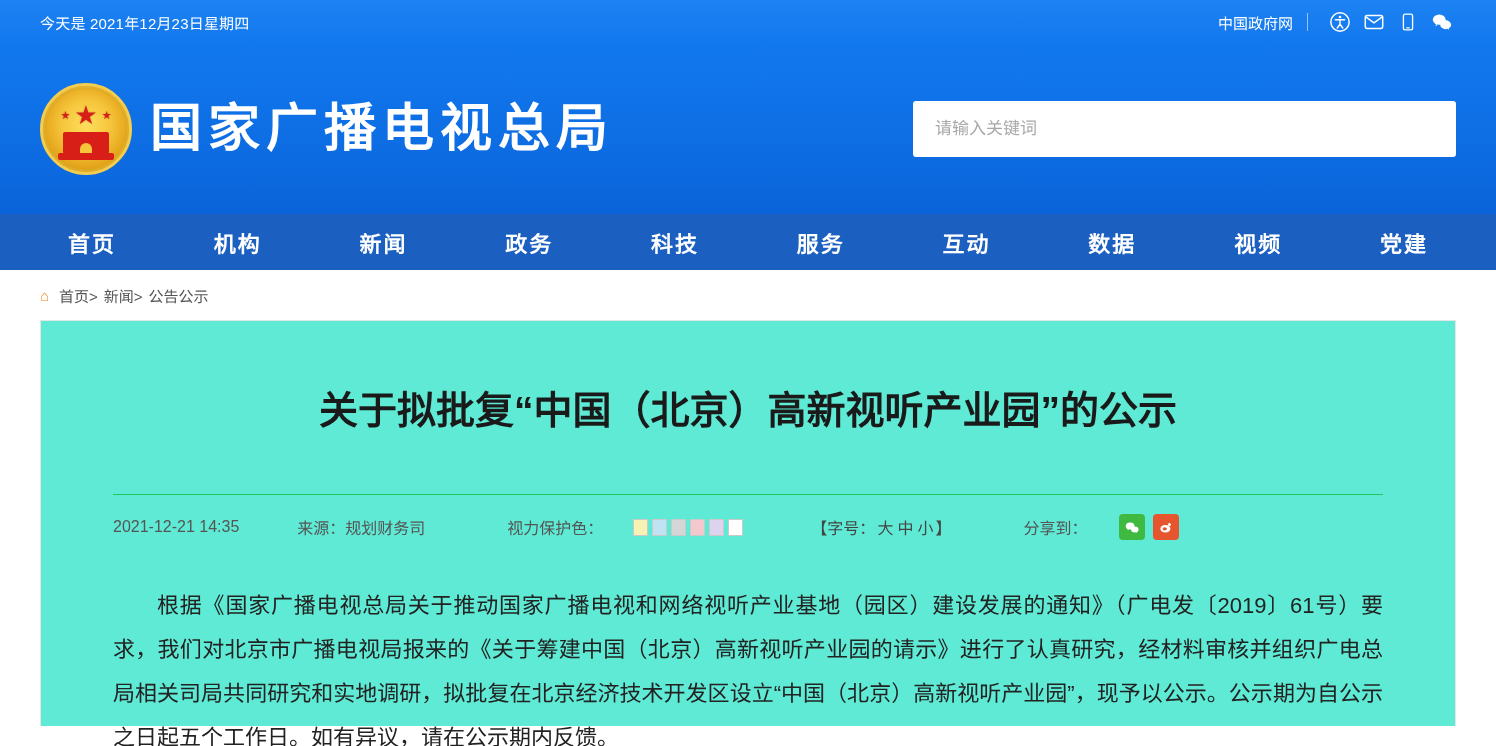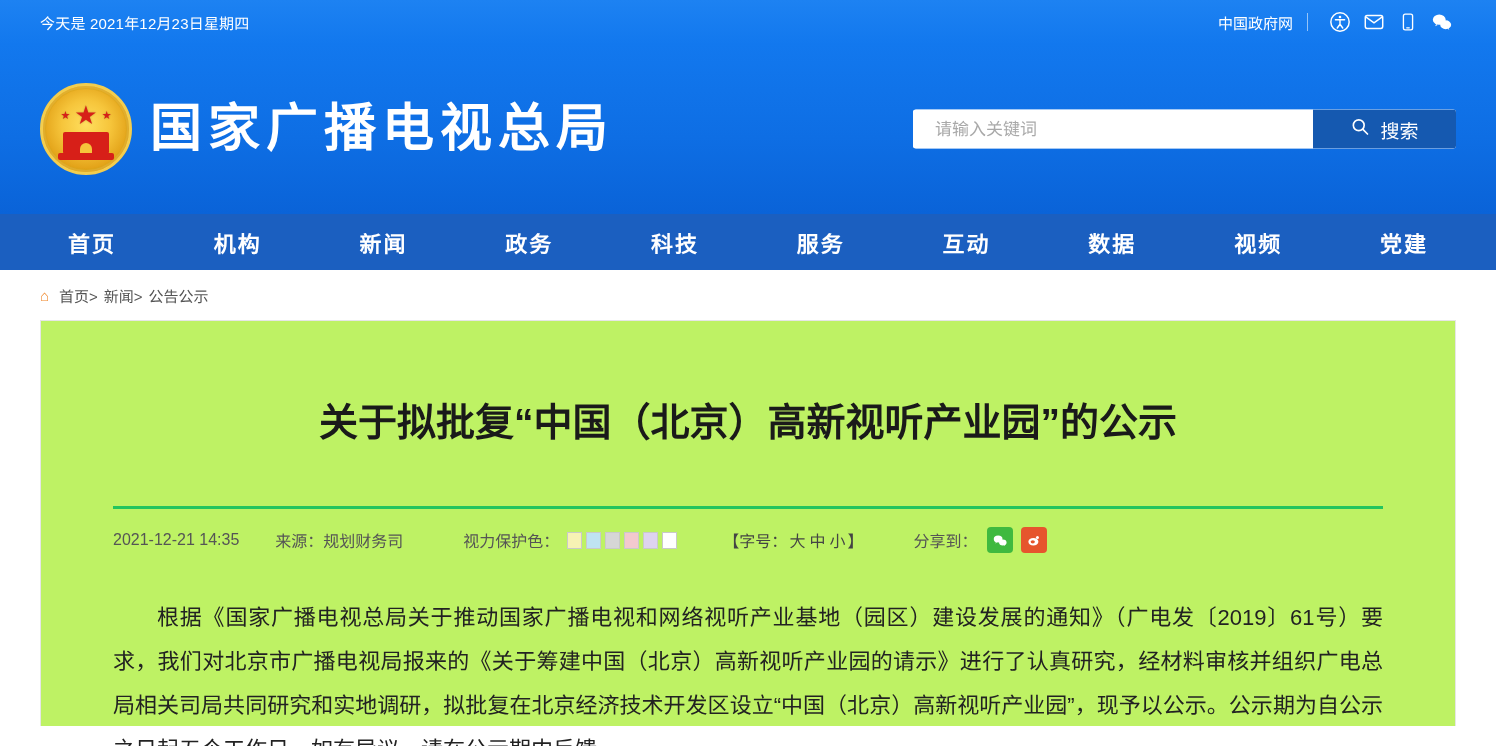--- a/index.html
+++ b/index.html
@@ -82,21 +82,21 @@
     letter-spacing: 6px; line-height: 1.12;
     font-family: "Liberation Serif", "DejaVu Serif", serif;
   }
   .title-en {
     font-size: 23px; color: #ffffff; letter-spacing: .6px; margin-top: 4px;
     font-family: "Liberation Serif", "DejaVu Serif", serif;
   }
 
   .searchbox {
     position: absolute; right: 40px; top: 50%; transform: translateY(-50%);
-    display: flex; align-items: stretch; width: 543px; height: 39px;
+    display: flex; align-items: stretch; width: 543px; height: 56px;
     border-radius: 3px; overflow: hidden;
     background: #ffffff;
   }
   .searchbox input {
     flex: 1 1 auto; border: 0; outline: 0; padding: 0 22px;
     font-size: 17px; color: #333; background: #fff;
     font-family: "Liberation Sans", sans-serif;
   }
   .searchbox input::placeholder { color: #a9a9a9; }
   .search-btn {
@@ -120,32 +120,32 @@
   
   .crumbs {
     height: 50px; display: flex; align-items: center; gap: 6px;
     padding: 0 40px; font-size: 15px; color: #555; background: #fff;
   }
   .crumbs a { color: #555; text-decoration: none; }
   .home-icon { color: #f0872a; font-size: 15px; margin-right: 4px; }
 
   
   .card {
-    margin: 0 40px; background: #bef264; border: 1px solid #e6e6e6;
-    border-bottom: none; height: 406px; padding: 12px 72px;
+    margin: 0 40px; background: #5eead4; border: 1px solid #e6e6e6;
+    border-bottom: none; height: 406px; padding: 0 72px;
   }
   .art-title {
     font-size: 39px; font-weight: 700; color: #1a1a1a; text-align: center;
     line-height: 1.35; padding: 38px 0 30px;
     font-family: "Liberation Sans", sans-serif;
   }
   .meta {
-    border-top: 3px solid #22c55e;
+    border-top: 1px solid #22c55e;
     height: 66px; display: flex; align-items: center;
-    font-size: 16px; color: #555;
+    font-size: 16px; color: #555; gap: 22px;
   }
   .meta .date { margin-right: 36px; }
   .meta .source { margin-right: 60px; }
   .meta .eye-label { margin-right: 8px; }
   .swatches { display: flex; gap: 4px; margin-right: 46px; }
   .swatches i {
     width: 15px; height: 17px; display: inline-block;
     border: 1px solid #c9c9c9;
   }
   .fontsize { margin-right: 50px; color: #444; }
@@ -213,29 +213,20 @@
       <span class="gate"></span>
       <span class="base"></span>
     </div>
     <div class="titles">
       <div class="title-cn">国家广播电视总局</div>
     </div>
   </div>
 
   <div class="searchbox">
     <input type="text" placeholder="请输入关键词" style="">
-    <button class="search-btn">
-      <span>
-        <svg width="20" height="20" viewBox="0 0 24 24" fill="none" stroke="#ffffff" stroke-width="2">
-          <circle cx="10.5" cy="10.5" r="6.5"></circle>
-            <path d="M15.5 15.5L21 21" stroke-linecap="round"></path>
-        </svg>
-      </span>
-      <span>搜索</span>
-    </button>
   </div>
 </div>
 
 <nav class="nav">
   <a href="#">首页</a>
   <a href="#">机构</a>
   <a href="#">新闻</a>
   <a href="#">政务</a>
   <a href="#">科技</a>
   <a href="#">服务</a>

